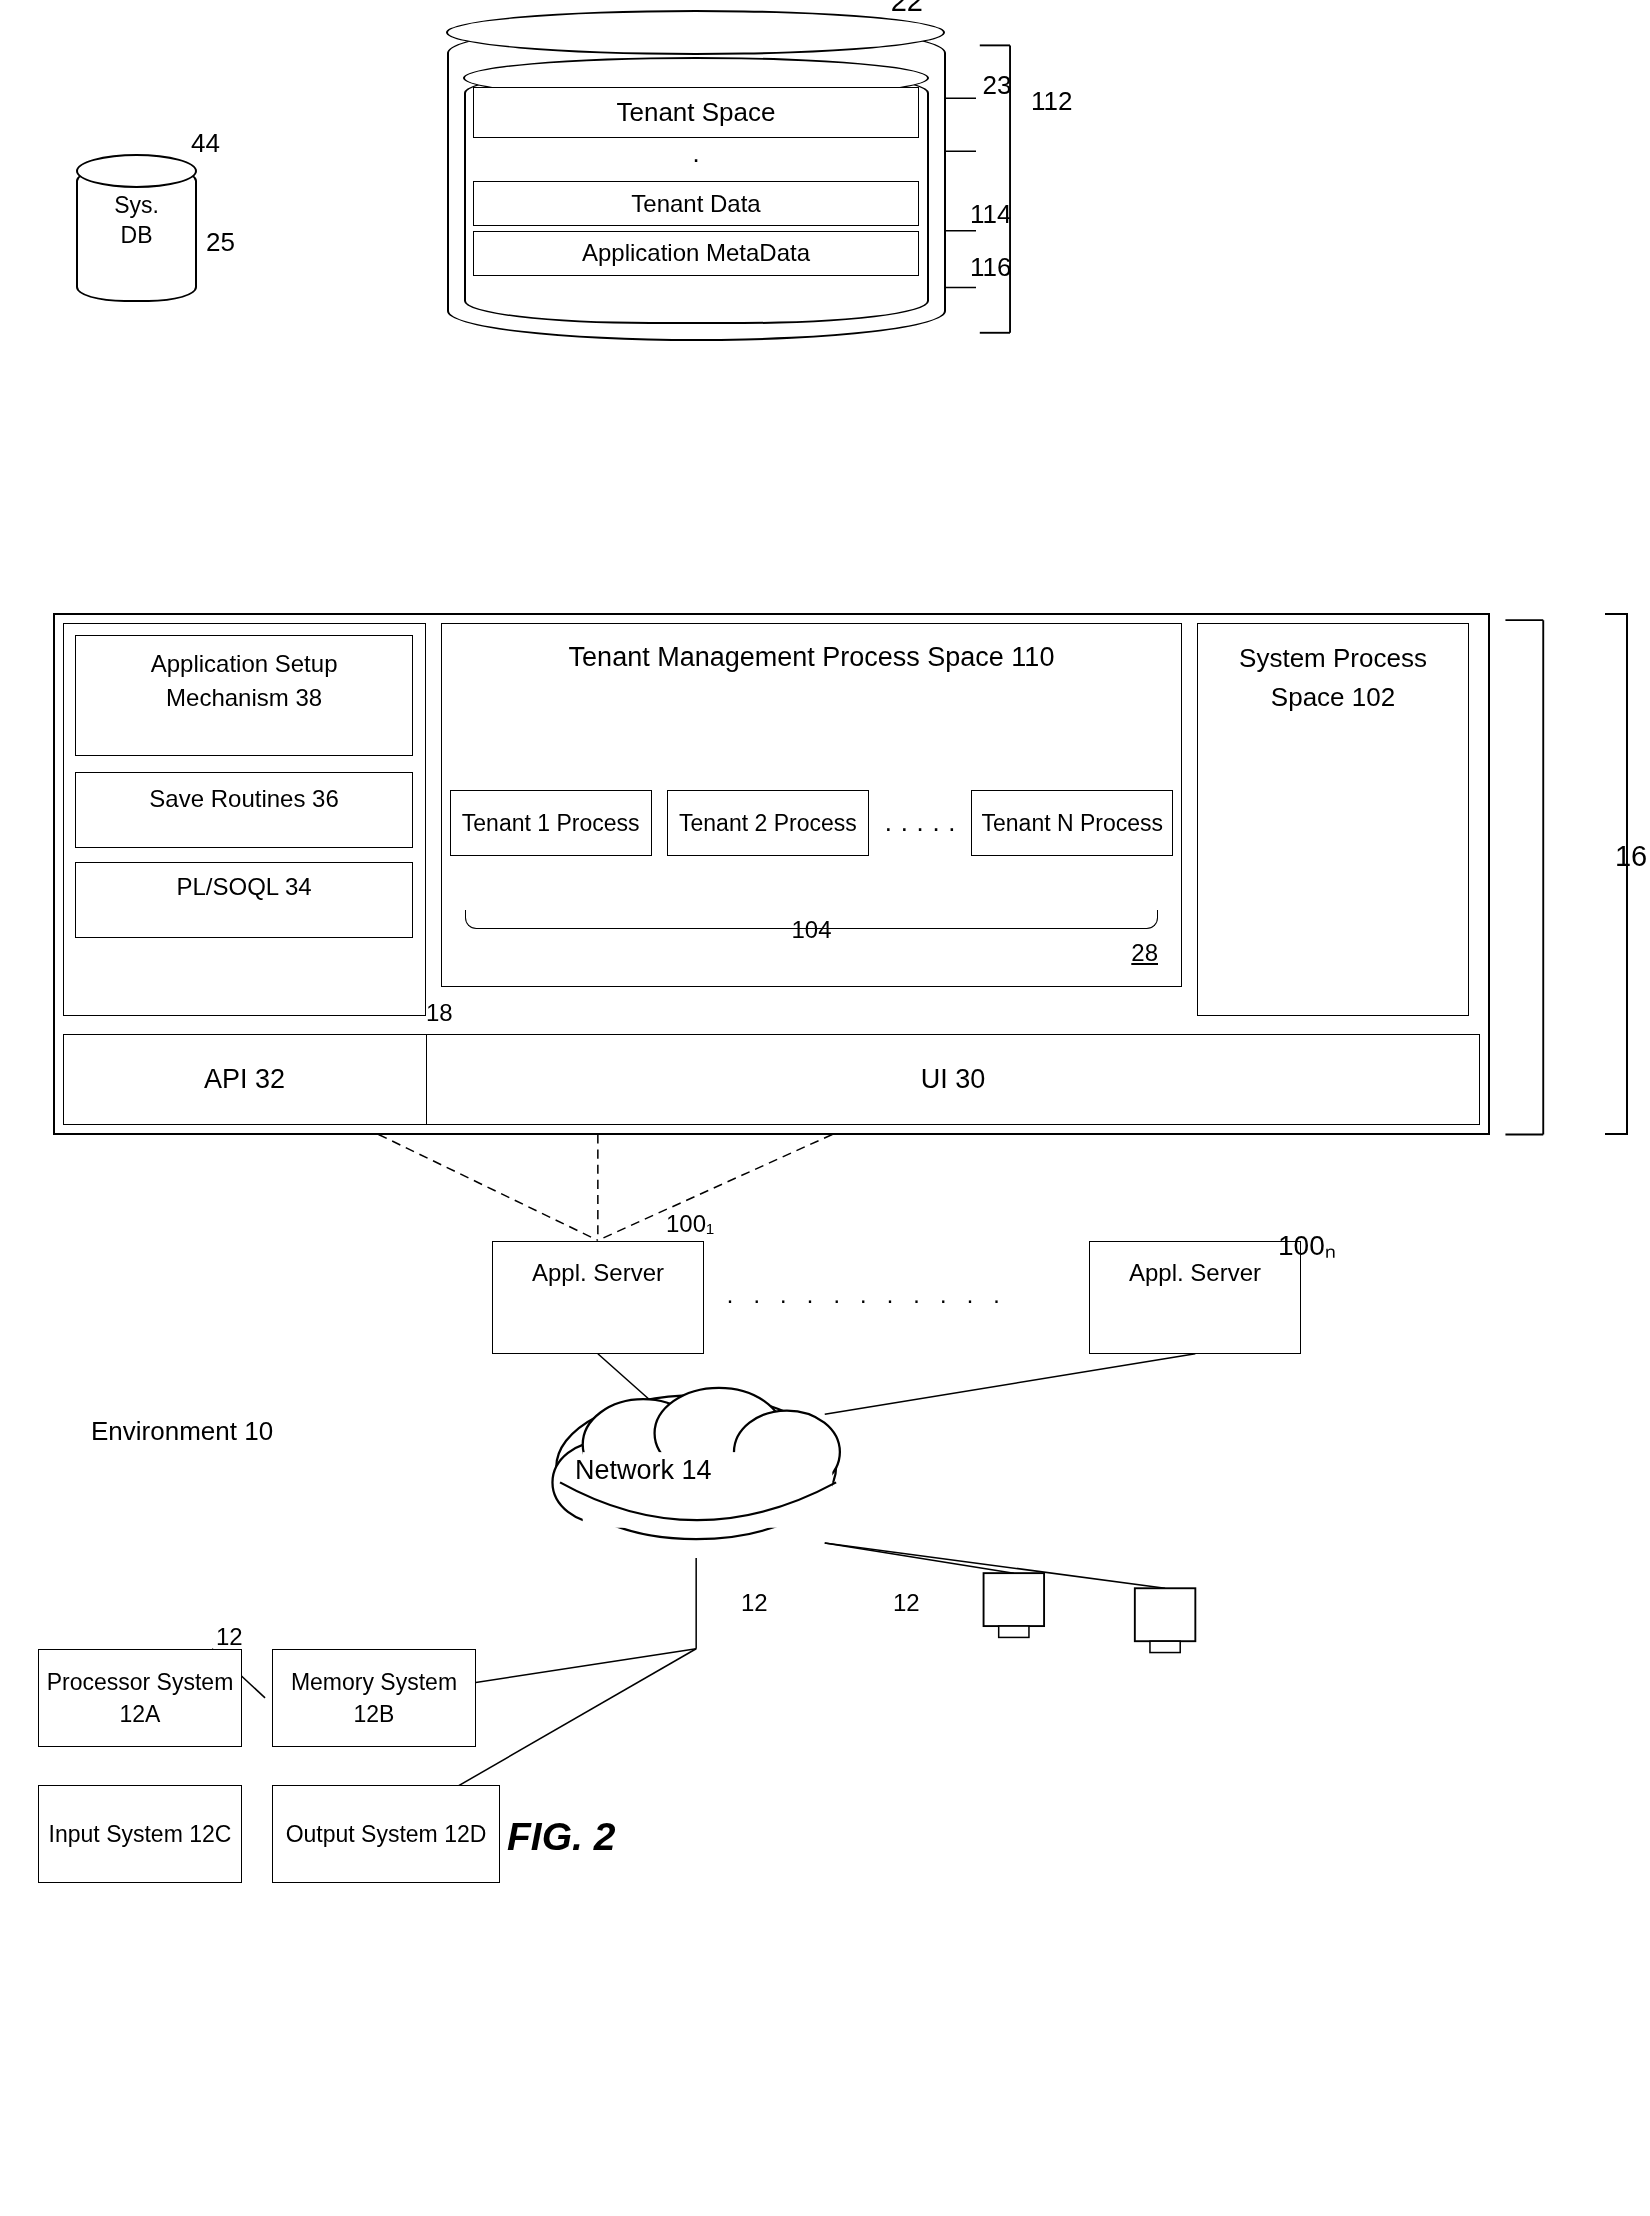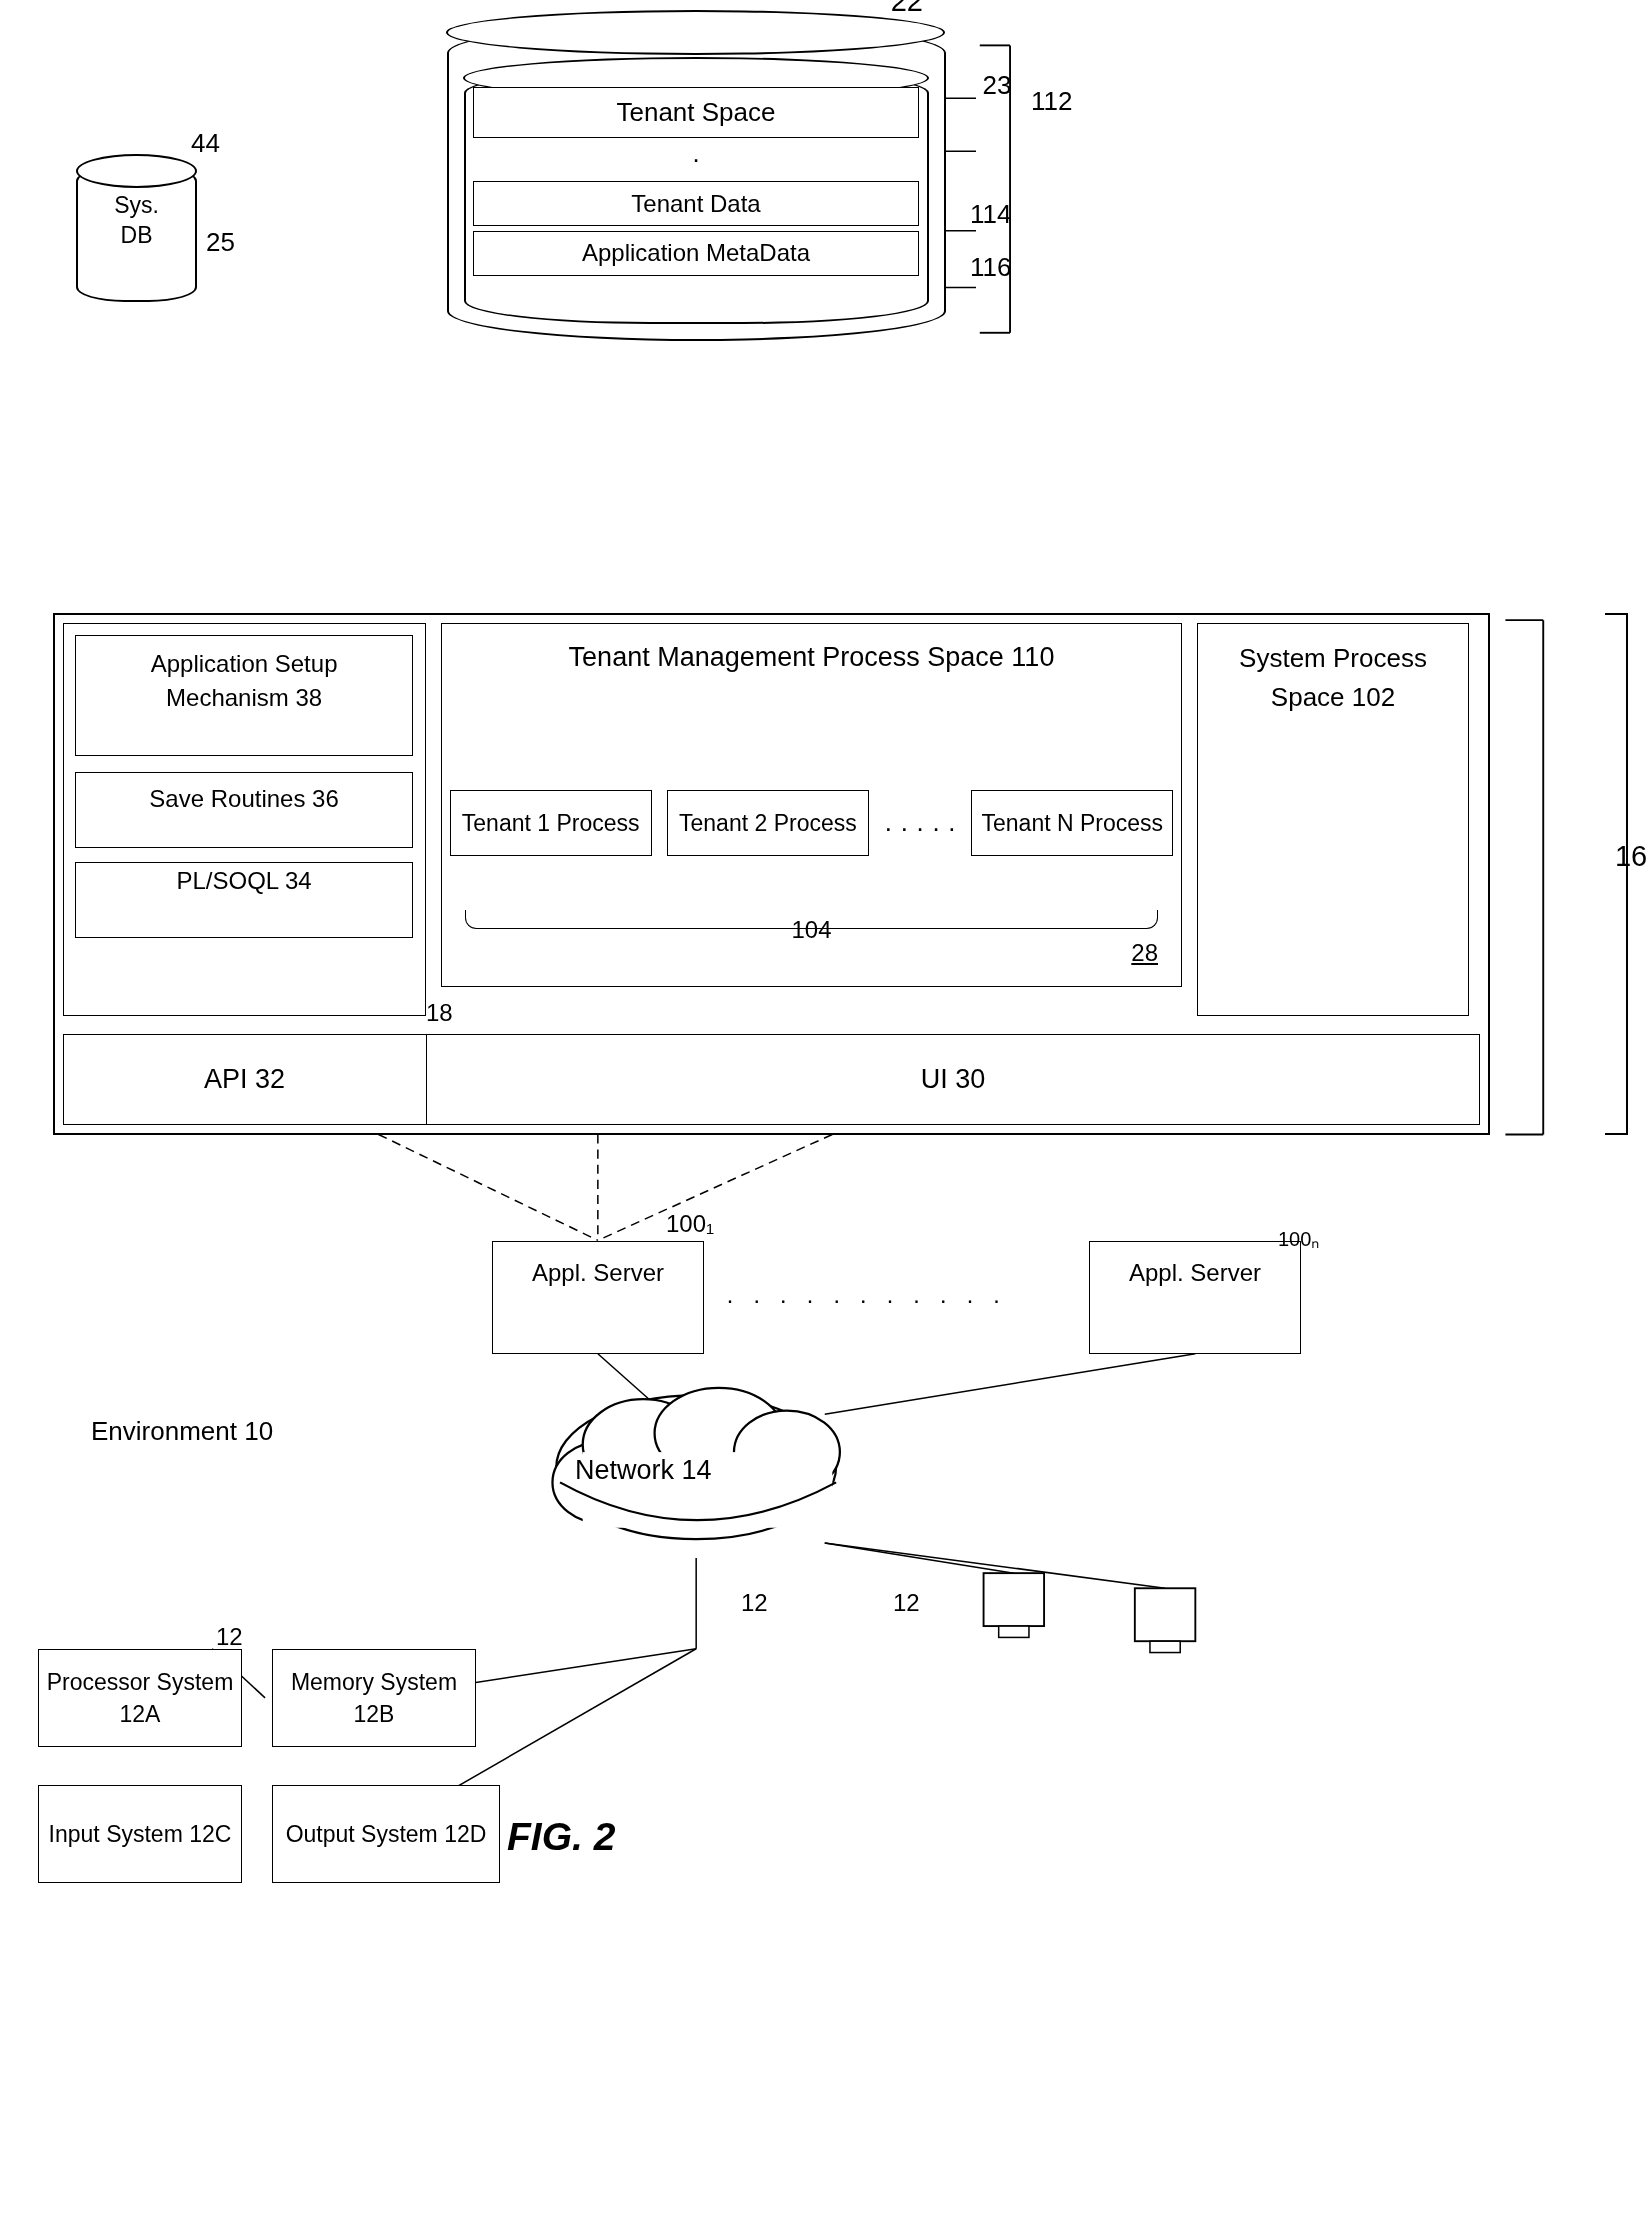--- a/index.html
+++ b/index.html
@@ -225,21 +225,21 @@
     }
 
     .plsoql-box {
       position: absolute;
       top: 238px;
       left: 11.3px;
       right: 11.3px;
       height: 76px;
       border: 1.5px solid #000;
       text-align: center;
-      padding: 1px;
+      padding: 7px;
       font-size: 24px;
       line-height: 1.4;
     }
 
     
     .tenant-mgmt-box {
       position: absolute;
       top: 7.6px;
       left: 386px;
       width: 741px;
@@ -387,21 +387,21 @@
       position: absolute;
       top: 1210px;
       left: 666px;
       font-size: 24px;
     }
 
     .label-100-n {
       position: absolute;
       top: 1225px;
       left: 1278px;
-      font-size: 20px;
+      font-size: 28px;
     }
 
     .dots-between-servers {
       position: absolute;
       top: 1286px;
       left: 726px;
       font-size: 24px;
       letter-spacing: 6px;
     }
 

